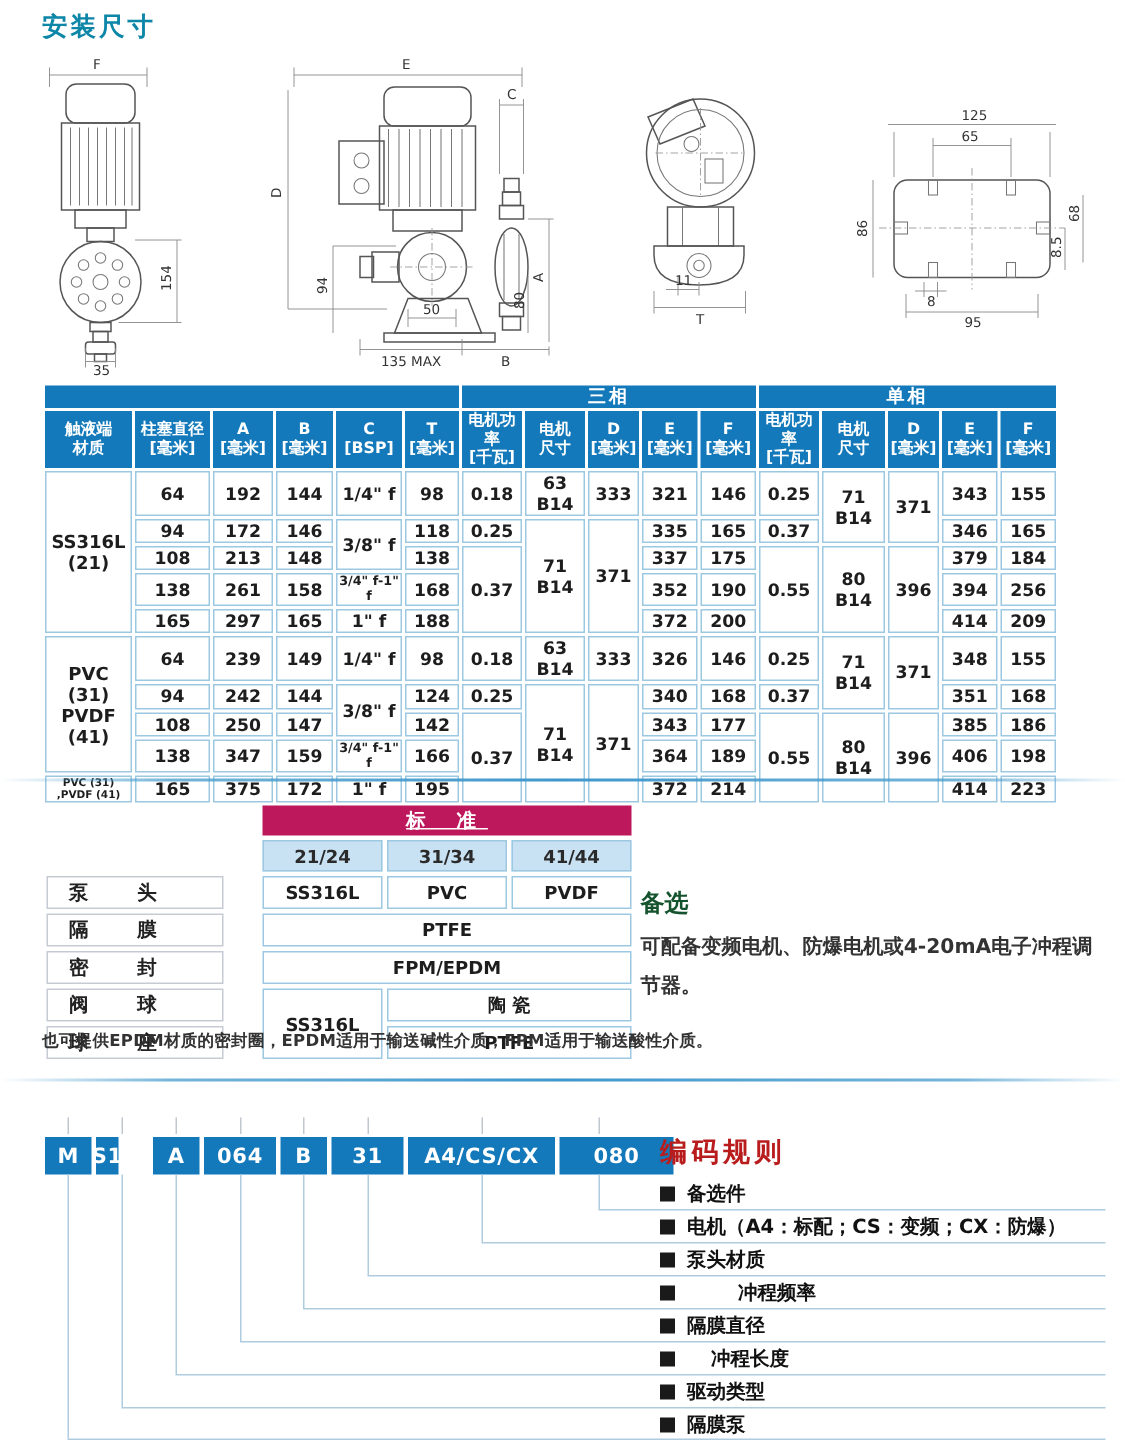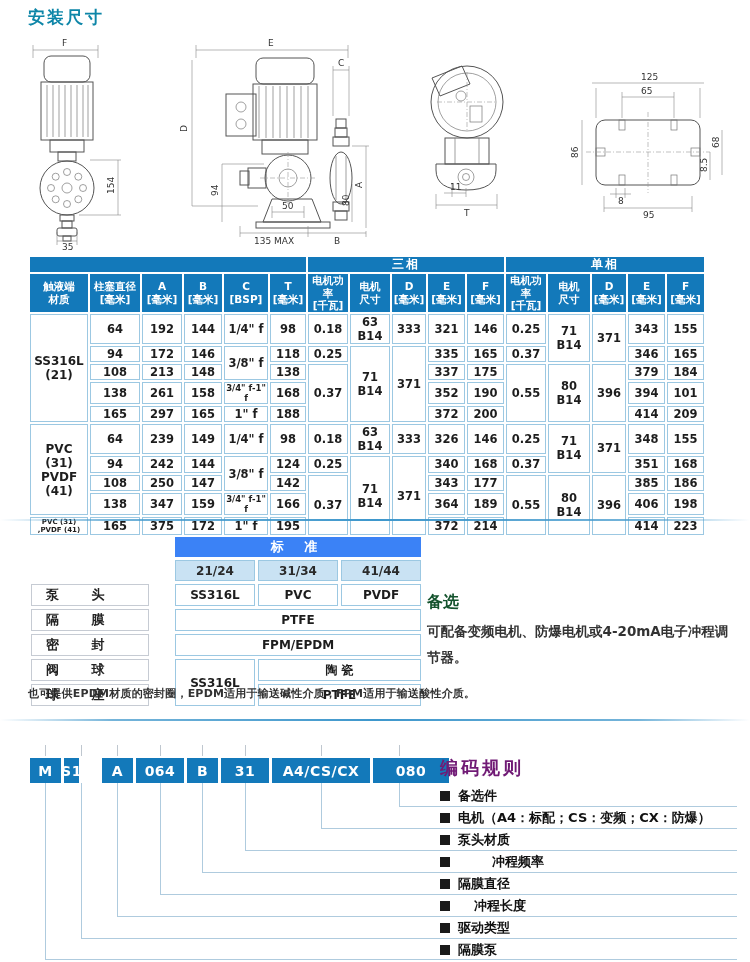--- a/index.html
+++ b/index.html
@@ -47,42 +47,42 @@
   
   .divider{
     left:0;width:750px;height:2px;
     background:linear-gradient(90deg,rgba(70,155,205,0) 0%,rgba(70,155,205,.75) 15%,#3E97CC 50%,rgba(70,155,205,.75) 85%,rgba(70,155,205,0) 100%);
   }
 
   
   #std-table{left:28px;top:534px;border-collapse:separate;border-spacing:3px;table-layout:fixed;}
   #std-table td{height:17px;vertical-align:middle;}
   #std-table td.ghost{border:none;background:transparent;}
-  #std-table td.std-head{background:#3b82f6;color:#fff;font-size:13px;font-weight:bold;text-align:center;letter-spacing:8px;}
+  #std-table td.std-head{background:#be185d;color:#fff;font-size:13px;font-weight:bold;text-align:center;letter-spacing:8px;text-decoration:underline;}
   #std-table td.std-sub{background:#C9E2F3;color:#2a2a2a;font-size:12px;font-weight:bold;text-align:center;border:1px solid #9CC8E2;}
   #std-table td.std-val{background:#fff;border:1px solid #9CC8E2;font-size:12px;font-weight:bold;text-align:center;color:#1d1d1d;}
   #std-table td.std-label{
     background:#fff;border:1px solid #C6CBD3;font-size:13px;font-weight:bold;color:#222;
     text-align:left;padding-left:14px;letter-spacing:14px;
   }
   #std-note{left:28px;top:686px;font-size:11px;font-weight:bold;color:#333;letter-spacing:0.2px;}
 
   
   #optional-title{left:427px;top:592px;font-size:16px;font-weight:bold;color:#14532d;}
   #optional-text{left:427px;top:618px;width:312px;font-size:13.5px;font-weight:bold;color:#333;line-height:1.95;}
 
   
   .code-block{
     top:758px;height:25px;background:#1379BA;color:#fff;font-weight:bold;font-size:14px;
     display:flex;align-items:center;justify-content:center;letter-spacing:0.5px;
   }
   .block-tick{top:745px;width:1px;height:11px;background:#BFC7CF;}
   .lead-v{width:1px;background:#AFCBDE;}
   .lead-h{height:1px;background:#AFCBDE;}
-  #coding-title{left:440px;top:756px;font-size:18px;font-weight:bold;color:#701a75;letter-spacing:3px;}
+  #coding-title{left:440px;top:756px;font-size:18px;font-weight:bold;color:#b91c1c;letter-spacing:3px;}
   .code-item{left:440px;display:flex;align-items:center;gap:8px;font-size:13px;font-weight:bold;color:#111;}
   .bullet-sq{width:10px;height:10px;background:#1a1a1a;flex:0 0 auto;}
 </style>
 </head>
 <body>
 
 <div class="abs" id="page-title">安装尺寸</div>
 
 <svg class="abs" id="drawings" width="750" height="216" viewBox="0 0 750 216">
 
@@ -357,21 +357,21 @@
   </tr>
   <tr>
     <td>138</td>
     <td>261</td>
     <td>158</td>
     <td class="c-small">3/4" f-1" f</td>
     <td>168</td>
     <td>352</td>
     <td>190</td>
     <td>394</td>
-    <td>101</td>
+    <td>256</td>
   </tr>
   <tr>
     <td>165</td>
     <td>297</td>
     <td>165</td>
     <td>1" f</td>
     <td>188</td>
     <td>372</td>
     <td>200</td>
     <td>414</td>

